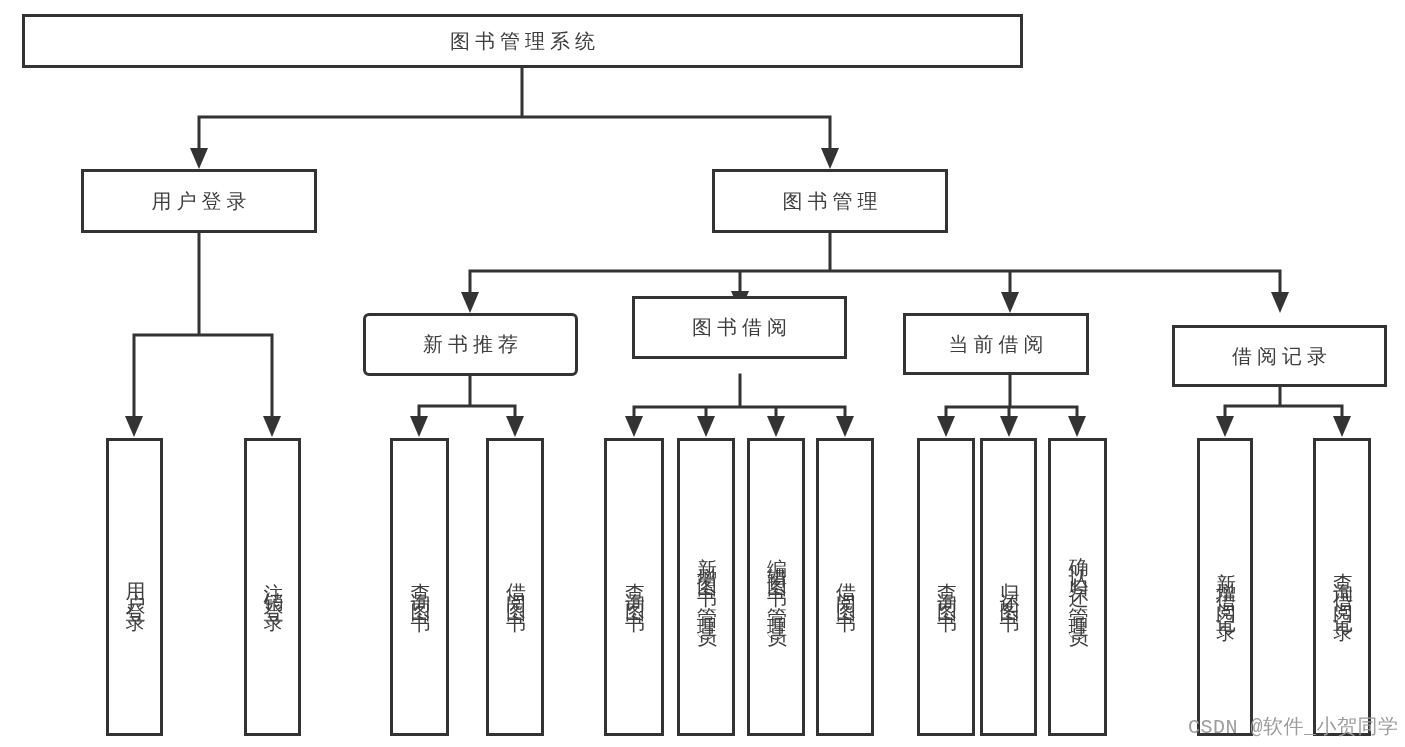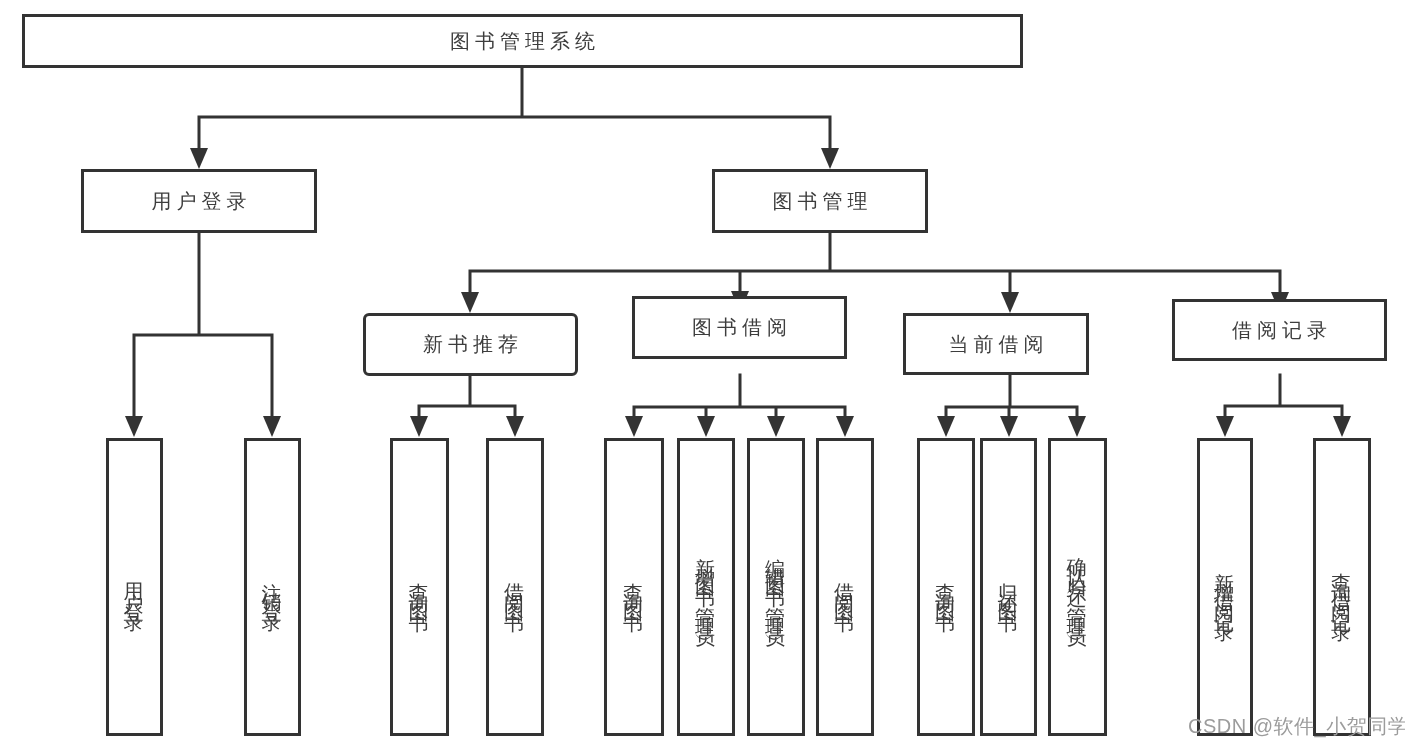--- a/index.html
+++ b/index.html
@@ -1,21 +1,21 @@
 <!DOCTYPE html>
 <html><head>
 <meta charset="utf-8">
 <style>
   html, body { margin: 0; padding: 0; background: #ffffff; }
   .stage {
     position: relative;
     width: 1405px;
     height: 747px;
     background: #ffffff;
-    font-family: Liberation Sans, sans-serif;
+    font-family: Liberation Mono, monospace;
     overflow: hidden;
   }
   .wires {
     position: absolute;
     left: 0; top: 0;
     width: 1405px; height: 747px;
     pointer-events: none;
   }
   .node {
     position: absolute;
@@ -106,26 +106,26 @@
       <polygon points="1068,416 1086,416 1077,437"></polygon>
 
       <polygon points="1216,416 1234,416 1225,437"></polygon>
       <polygon points="1333,416 1351,416 1342,437"></polygon>
     </g>
   </svg>
 
   <div class="node" style="left:22px; top:14px; width:1001px; height:54px;">图书管理系统</div>
 
   <div class="node" style="left:81px; top:169px; width:236px; height:64px;">用户登录</div>
-  <div class="node" style="left:712px; top:169px; width:216px; height:64px;">图书管理</div>
+  <div class="node" style="left:712px; top:169px; width:236px; height:64px;">图书管理</div>
 
   <div class="node" style="left:363px; top:313px; width:215px; height:63px;border-radius:6px;">新书推荐</div>
   <div class="node" style="left:632px; top:296px; width:215px; height:63px;">图书借阅</div>
   <div class="node" style="left:903px; top:313px; width:186px; height:62px;">当前借阅</div>
-  <div class="node" style="left:1172px; top:299px; width:215px; height:62px;">借阅记录</div>
+  <div class="node" style="left:1172px; top:325px; width:215px; height:62px;">借阅记录</div>
 
   <div class="vnode" style="left:106px; width:57px;">用户登录</div>
   <div class="vnode" style="left:244px; width:57px;">注销登录</div>
 
   <div class="vnode" style="left:390px; width:59px;">查询图书</div>
   <div class="vnode" style="left:486px; width:58px;">借阅图书</div>
 
   <div class="vnode" style="left:604px; width:60px;">查询图书</div>
   <div class="vnode" style="left:677px; width:58px;">新增图书（管理员）</div>
   <div class="vnode" style="left:747px; width:58px;">编辑图书（管理员）</div>

